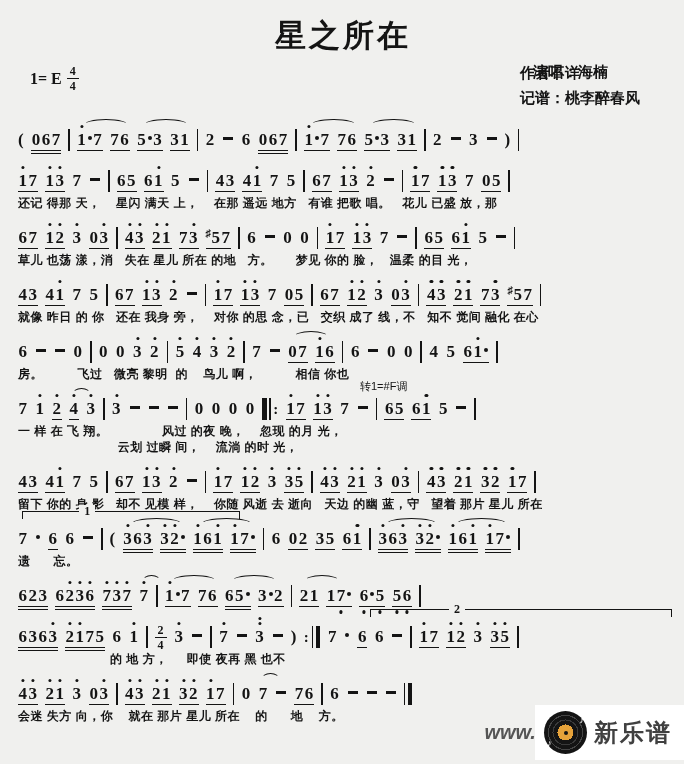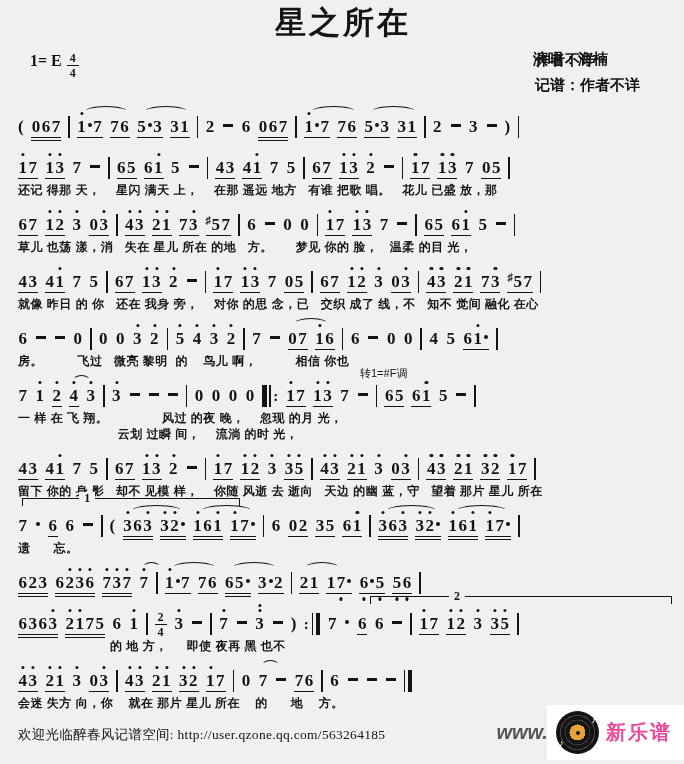--- a/index.html
+++ b/index.html
@@ -1,24 +1,24 @@
 <!DOCTYPE html>
 <html><head>
 <meta charset="utf-8">
 <style>
   html,body{margin:0;padding:0;background:#dcdcda;}
   .page{
     width:684px;height:764px;background:#f0f0ee;color:#141414;
     font-family:"Liberation Serif",serif;position:relative;overflow:hidden;
-    box-sizing:border-box;padding:0 16px 6px 18px;margin:0 auto;
+    box-sizing:border-box;padding:13px 16px 6px 18px;margin:0 auto;
   }
   
   .title{text-align:center;font-size:31px;font-weight:bold;letter-spacing:3px;margin:2px 0 2px;}
   .meta{position:relative;height:52px;}
-  .keysig{position:absolute;left:12px;top:6px;font-size:16px;font-weight:bold;display:flex;align-items:flex-start;gap:5px;}
+  .keysig{position:absolute;left:12px;top:6px;font-size:16px;font-weight:bold;display:flex;align-items:center;gap:5px;}
   .frac{display:inline-flex;flex-direction:column;line-height:1;font-size:12px;font-weight:bold;text-align:center;}
   .frac .ft{border-bottom:1.2px solid #141414;padding:0 3px 1px;}
   .frac .fb{padding-top:1px;}
   .singer{position:absolute;left:0;right:60px;top:4px;text-align:right;font-size:15px;font-weight:bold;}
   .credits{position:absolute;right:28px;top:2px;font-size:15px;font-weight:bold;line-height:1.65;text-align:left;margin-left:20px;}
   
   #score{margin-top:14px;}
   .mline{position:relative;margin-bottom:11px;}
   .notes{display:flex;align-items:center;height:30px;font-size:17px;font-weight:bold;letter-spacing:.5px;overflow:visible;}
   .tok{position:relative;margin-right:7px;white-space:nowrap;}
@@ -54,39 +54,39 @@
   .footer{position:absolute;left:18px;right:0;bottom:4px;height:60px;}
   .promo{position:absolute;left:0;bottom:16px;font-size:13.5px;letter-spacing:.3px;}
   .brand{position:absolute;right:0;bottom:0;display:flex;align-items:center;}
   .www{font-style:italic;color:#555;font-weight:bold;font-size:20px;margin-right:-12px;z-index:1;font-family:"Liberation Sans",sans-serif;}
   .logo{position:relative;z-index:2;background:#ffffff;display:inline-flex;align-items:center;gap:7px;padding:6px 12px 6px 9px;}
   .disc{width:43px;height:43px;border-radius:50%;position:relative;flex:0 0 auto;
     background:radial-gradient(circle,#e6a23a 0 8px,#141414 8px 12px,#3a3a3a 12px 13px,#141414 13px 16.5px,#454545 16.5px 17.5px,#141414 17.5px);}
   .disc::after{content:"";position:absolute;left:50%;top:50%;width:4px;height:4px;margin:-2px 0 0 -2px;border-radius:50%;background:#141414;}
   .disc .mn{position:absolute;color:#fff;font-size:9px;left:3px;bottom:6px;}
   .disc .mn2{left:auto;right:3px;top:4px;bottom:auto;}
-  .logo b{font-family:"Liberation Sans",sans-serif;font-weight:900;font-size:20px;letter-spacing:2px;color:#ec4899;}
+  .logo b{font-family:"Liberation Sans",sans-serif;font-weight:900;font-size:24px;letter-spacing:2px;color:#404040;}
 </style>
 </head>
 <body>
 
 <div class="page">
   <div class="title">星之所在</div>
   <div class="meta">
     <div class="keysig">
       <span>1= E</span>
       <span class="frac">
         <span class="ft">4</span>
         <span class="fb">4</span>
       </span>
     </div>
     <div class="singer">演唱：海楠</div>
     <div class="credits">
       <div>作者不详</div>
-      <div>记谱：作者不详</div>
+      <div>记谱：桃李醉春风</div>
     </div>
   </div>
 
   <div id="score">
       <div class="mline">
         <div class="notes">
           <span class="tok paren">(</span>
           <span class="tok u2"><span class="grp"><span class="nc">0</span><span class="nc">6</span><span class="nc">7</span></span></span>
           <span class="tok barTok">
             <span class="bl"></span>
@@ -517,21 +517,20 @@
           <span class="tok barTok">
             <span class="bl"></span>
             <span class="bl thick"></span>
           </span>
         </div>
         <div class="lyr">会迷 失方 向，你    就在 那片 星儿 所在    的      地    方。</div>
       </div>
     </div>
 
   <div class="footer">
-    <div class="promo">欢迎光临醉春风记谱空间: http://user.qzone.qq.com/563264185</div>
     <div class="brand">
       <span class="www">www.5</span>
       <span class="logo">
         <span class="disc">
           <span class="mn">♪</span>
           <span class="mn mn2">♪</span>
         </span>
         <b>新乐谱</b>
       </span>
     </div>

